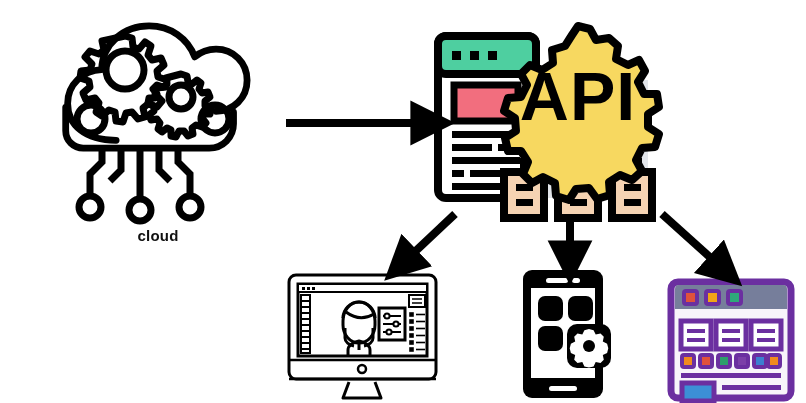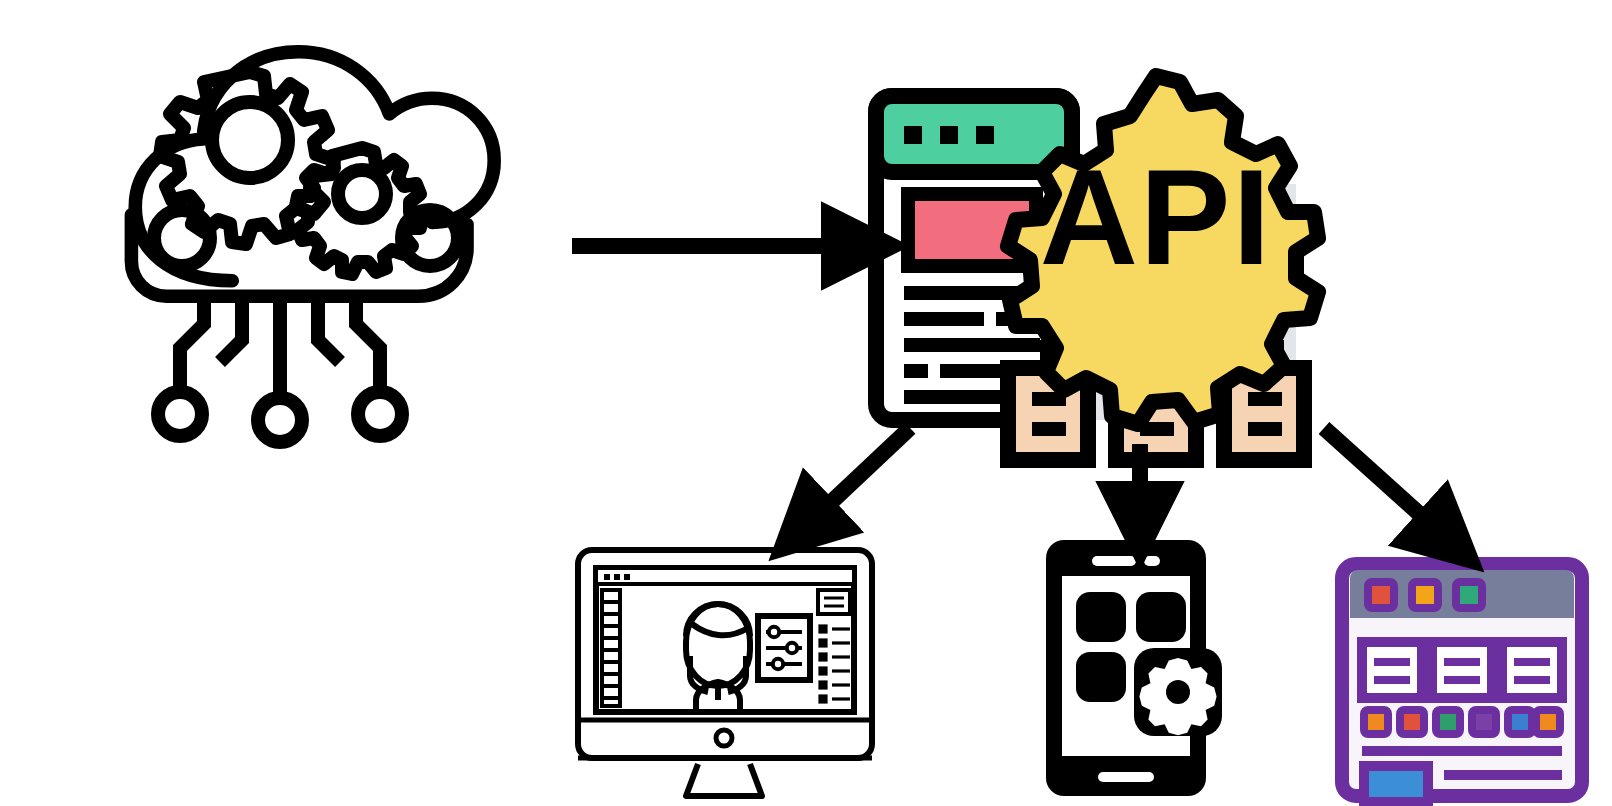--- a/index.html
+++ b/index.html
@@ -87,22 +87,23 @@
         <path d="M101 133 L101 152 L112 163"></path>
         <path d="M120 133 L120 144 L132 156 L132 178"></path>
       </g>
       <g fill="#ffffff" stroke="#000000" stroke-width="7">
         <circle cx="32" cy="189" r="11"></circle>
         <circle cx="82" cy="192" r="11"></circle>
         <circle cx="132" cy="189" r="11"></circle>
       </g>
     </svg>
   </div>
-
-  <div class="node" style="left:428px; top:40px; width:250px; height:195px;">
+  <div class="label" style="left:58px; top:227px; width:200px;">cloud</div>
+
+  <div class="node" style="left:428px; top:28px; width:250px; height:195px;">
     <svg width="250" height="195" viewBox="0 0 250 195">
 
       <rect x="78" y="52" width="142" height="118" fill="#E2E5EA"></rect>
 
       <g>
         <rect x="10" y="8" width="98" height="162" rx="8" fill="#FFFFFF" stroke="#000000" stroke-width="8"></rect>
         <path d="M14 16 h90 v26 h-90 z" fill="#4ECFA0"></path>
         <rect x="10" y="8" width="98" height="38" rx="8" fill="#4ECFA0" stroke="#000000" stroke-width="8"></rect>
         <g fill="#000000">
           <rect x="24" y="23" width="9" height="9"></rect>

